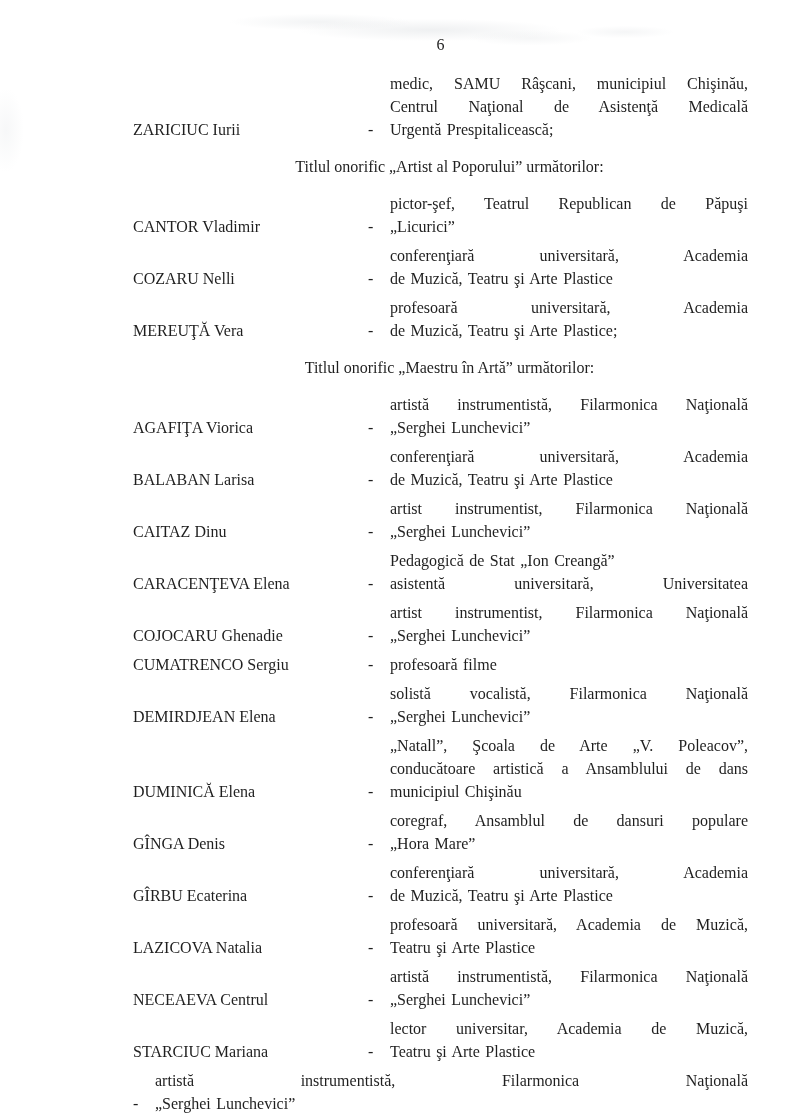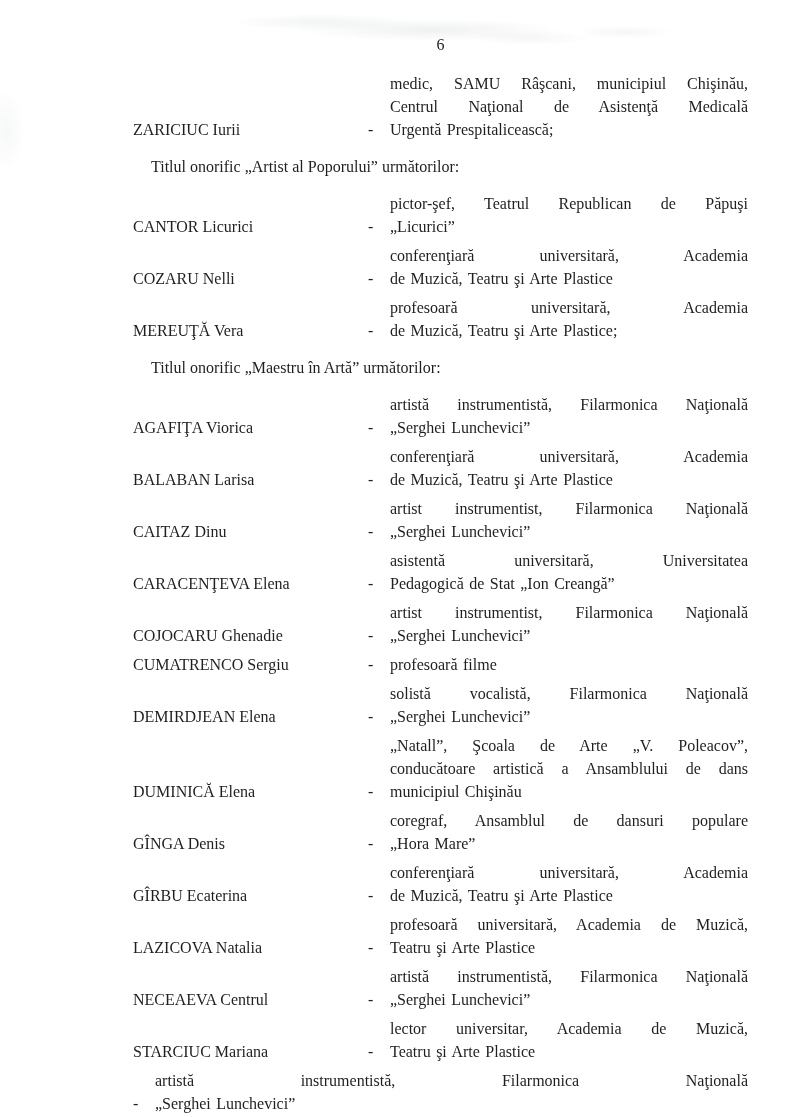--- a/index.html
+++ b/index.html
@@ -60,21 +60,21 @@
     white-space: nowrap;
   }
   .dline.jl {
     white-space: normal;
     text-align: justify;
     text-align-last: justify;
   }
   .row.heading {
     line-height: 23px;
     margin: 14px 0;
-    text-align: left;
+    text-align: center;
     text-indent: 18px;
   }
 </style>
 </head>
 <body>
 
 <div class="page">
   <div class="content">
     <div class="page-number">6</div>
     <div id="rows">
@@ -82,21 +82,21 @@
     <div class="name">ZARICIUC Iurii</div>
     <div class="dash">-</div>
     <div class="desc">
             <div class="dline jl">medic, SAMU Râşcani, municipiul Chişinău,</div>
             <div class="dline jl">Centrul Naţional de Asistenţă Medicală</div>
             <div class="dline">Urgentă Prespitalicească;</div>
           </div>
   </div>
         <div class="row heading">Titlul onorific „Artist al Poporului” următorilor:</div>
         <div class="row entry">
-    <div class="name">CANTOR Licurici</div>
+    <div class="name">CANTOR Vladimir</div>
     <div class="dash">-</div>
     <div class="desc">
             <div class="dline jl">pictor-şef, Teatrul Republican de Păpuşi</div>
             <div class="dline">„Licurici”</div>
           </div>
   </div>
         <div class="row entry">
     <div class="name">COZARU Nelli</div>
     <div class="dash">-</div>
     <div class="desc">
@@ -134,22 +134,22 @@
     <div class="dash">-</div>
     <div class="desc">
             <div class="dline jl">artist instrumentist, Filarmonica Naţională</div>
             <div class="dline">„Serghei Lunchevici”</div>
           </div>
   </div>
         <div class="row entry">
     <div class="name">CARACENŢEVA Elena</div>
     <div class="dash">-</div>
     <div class="desc">
+            <div class="dline">Pedagogică de Stat „Ion Creangă”</div>
             <div class="dline jl">asistentă universitară, Universitatea</div>
-            <div class="dline">Pedagogică de Stat „Ion Creangă”</div>
           </div>
   </div>
         <div class="row entry">
     <div class="name">COJOCARU Ghenadie</div>
     <div class="dash">-</div>
     <div class="desc">
             <div class="dline jl">artist instrumentist, Filarmonica Naţională</div>
             <div class="dline">„Serghei Lunchevici”</div>
           </div>
   </div>

